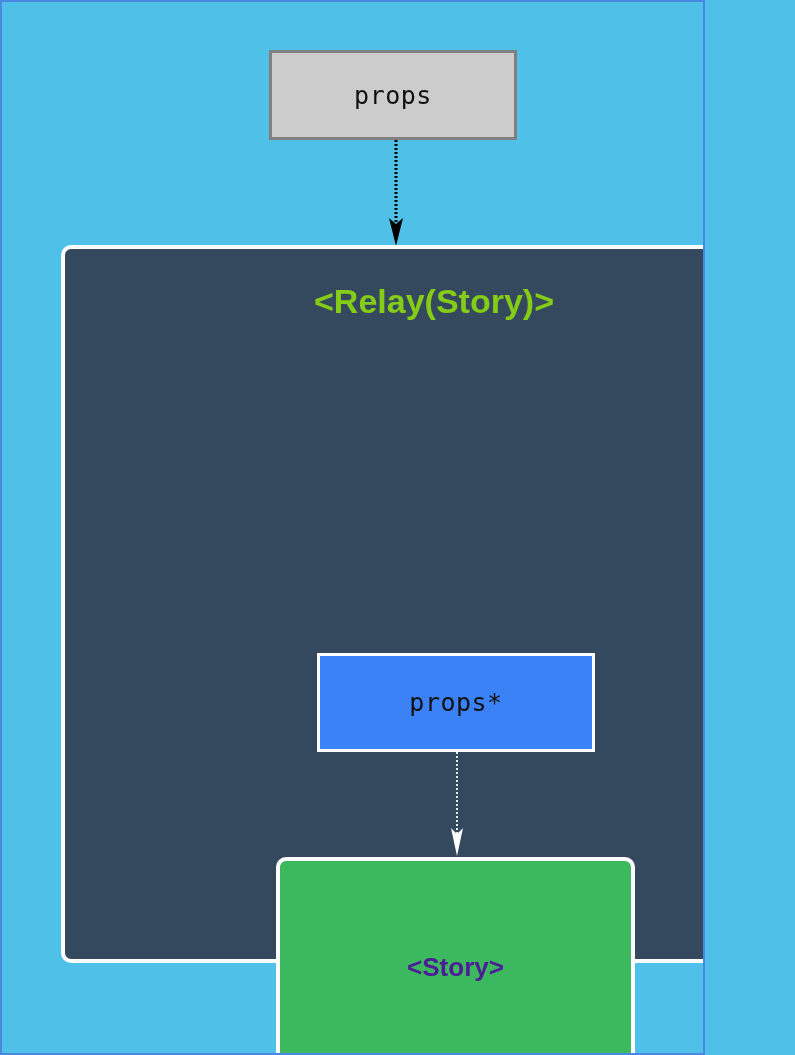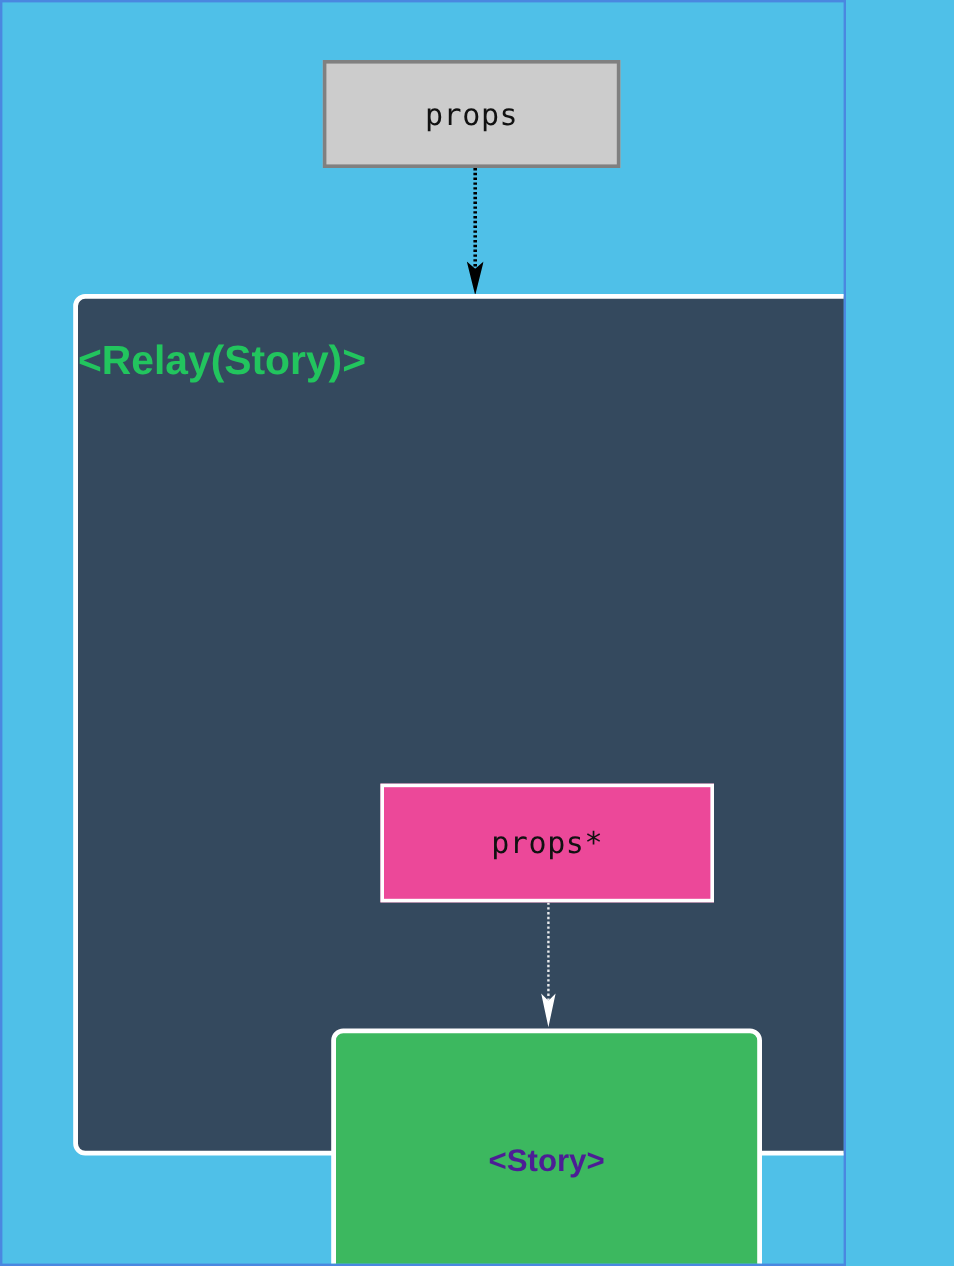--- a/index.html
+++ b/index.html
@@ -63,36 +63,37 @@
     box-sizing: border-box;
     background: #34495e;
     border: 4px solid #ffffff;
     border-radius: 10px;
   }
   .relay-title {
     position: absolute;
     left: 0;
     top: 33px;
     width: 100%;
-    text-align: left;
+    text-align: center;
     font-size: 34px;
     font-weight: bold;
-    color: #22c55e;
+    color: #84cc16;
     letter-spacing: 0px;
+    padding-left: 41px;
   }
 
   
   .props-inner {
     position: absolute;
     left: 252px;
     top: 404px;
     width: 278px;
     height: 99px;
     box-sizing: border-box;
-    background: #ec4899;
+    background: #3b82f6;
     border: 3px solid #ffffff;
     display: flex;
     align-items: center;
     justify-content: center;
   }
   .props-inner .label {
     font-family: "DejaVu Sans Mono", "Liberation Mono", monospace;
     font-size: 25px;
     color: #111111;
     letter-spacing: 0.5px;

